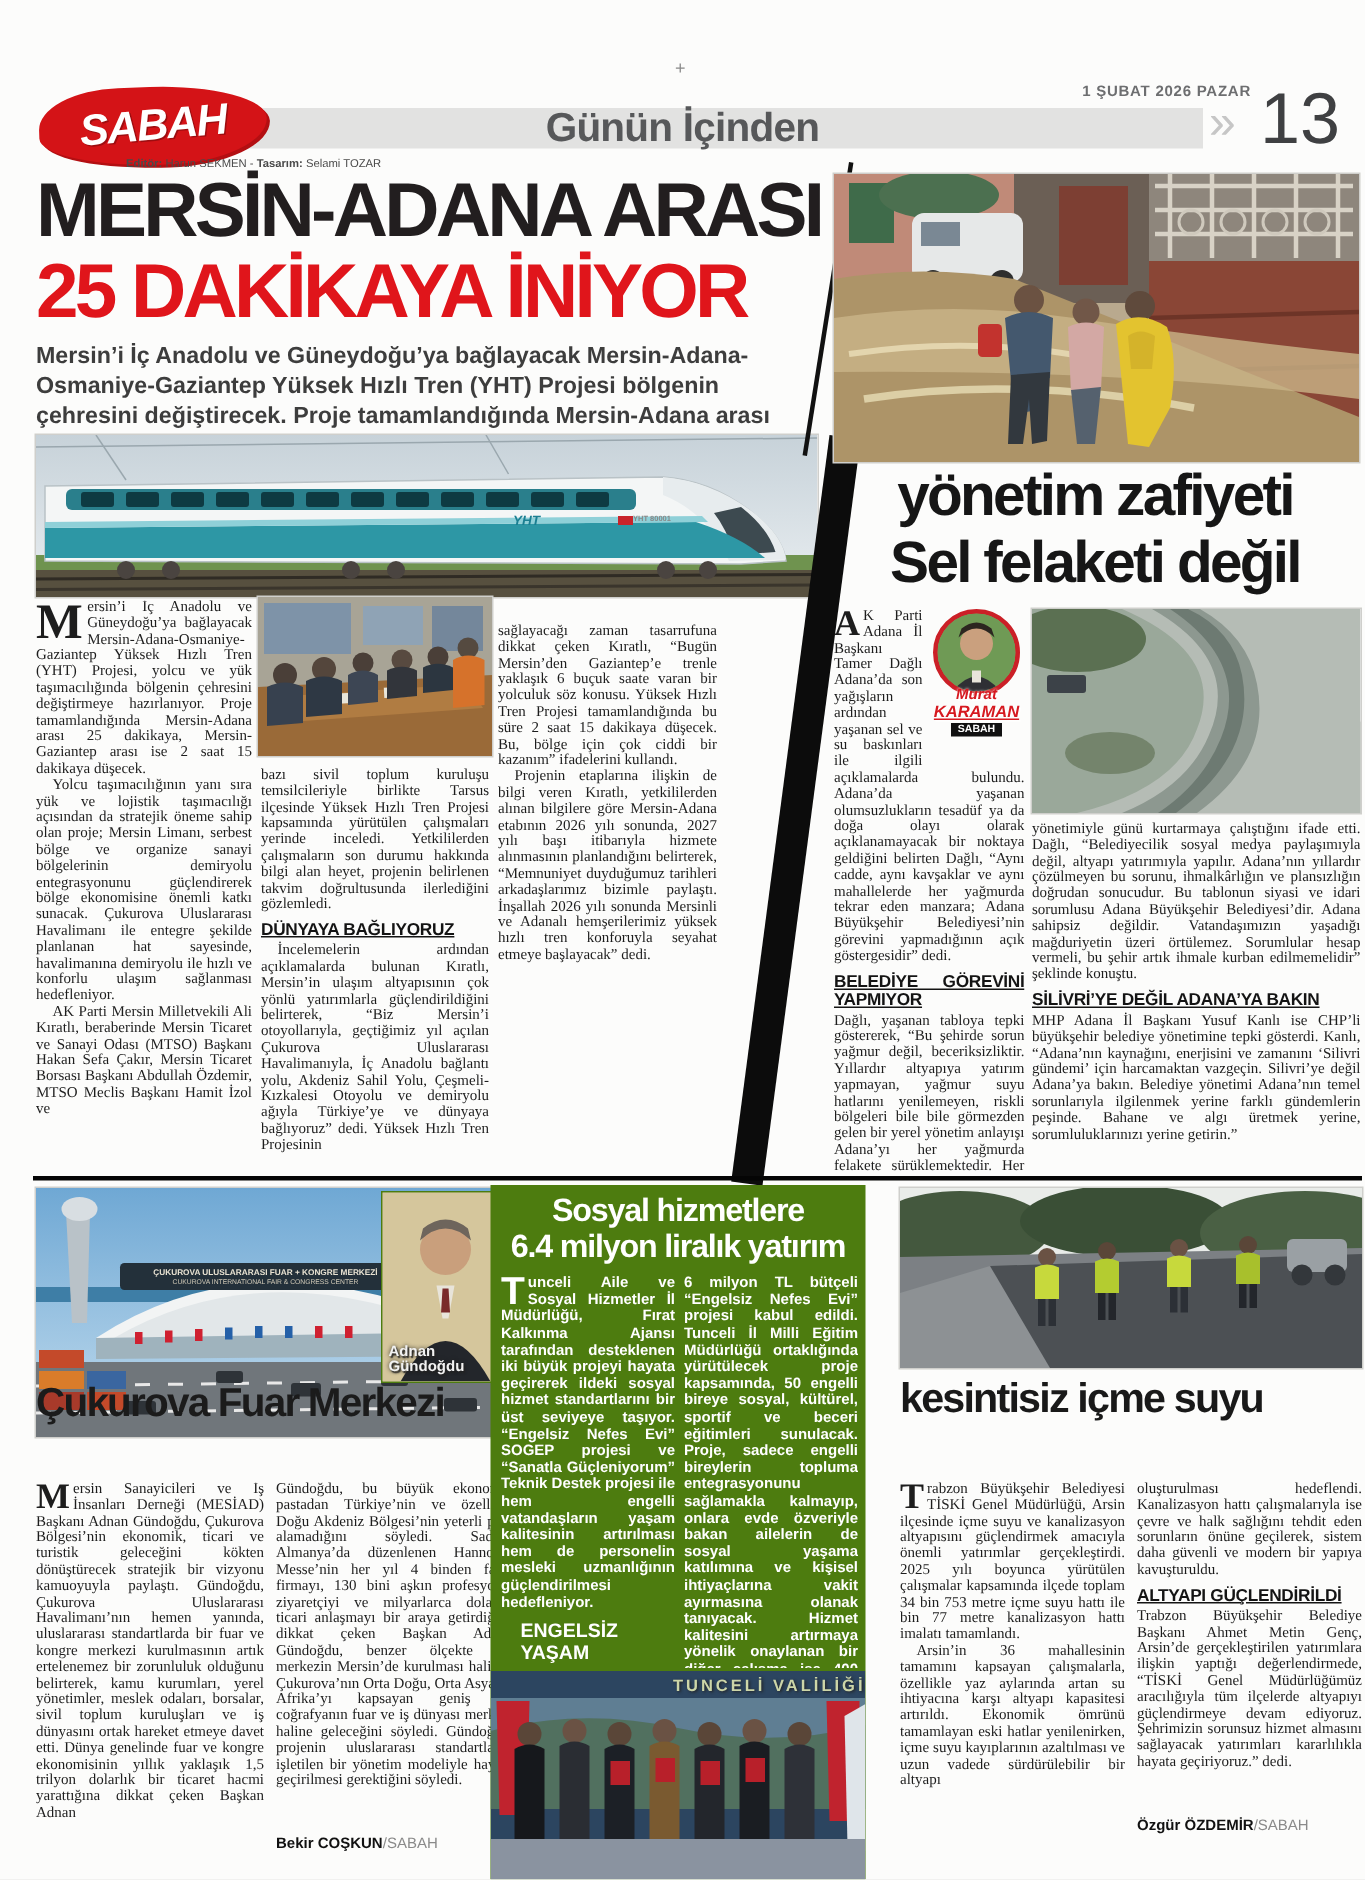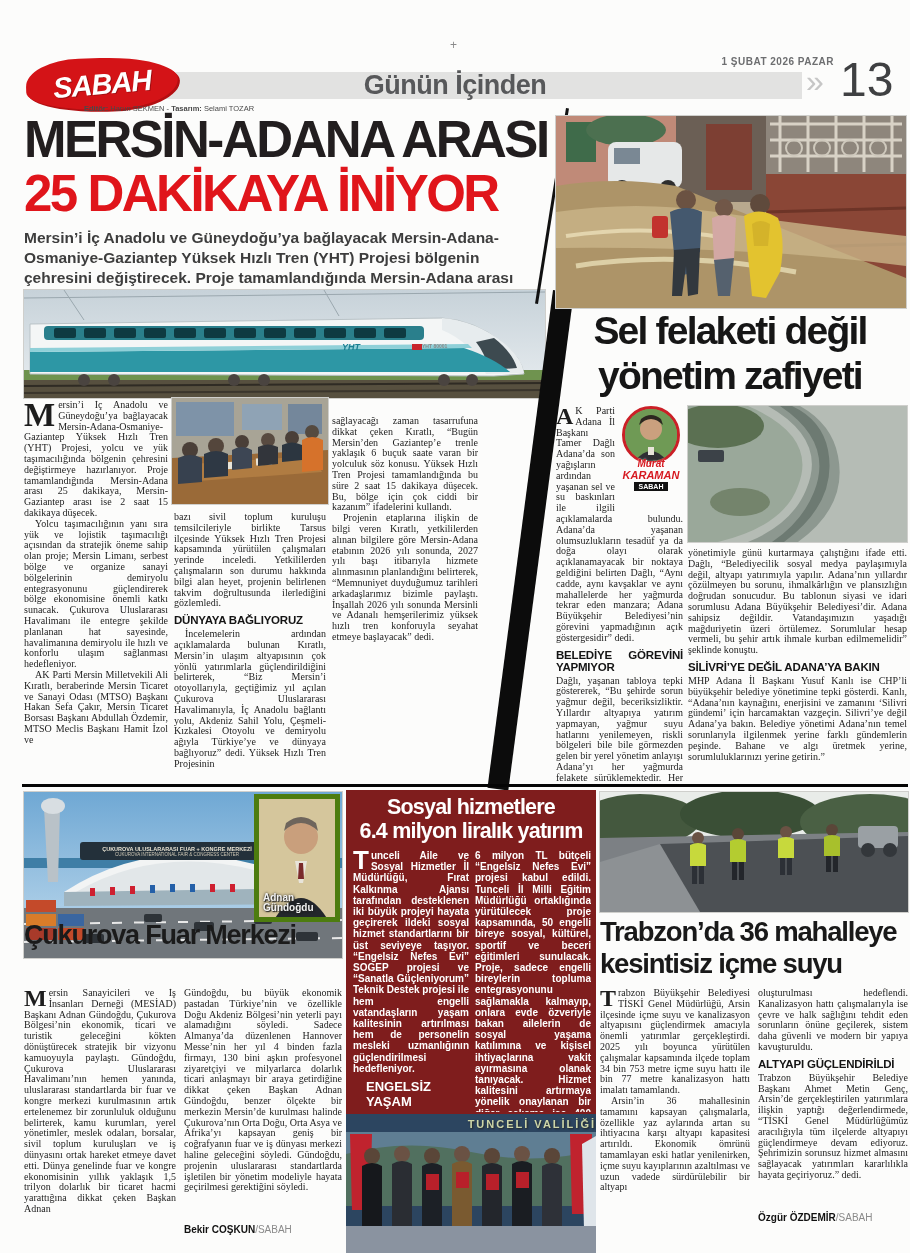--- a/index.html
+++ b/index.html
@@ -35,21 +35,21 @@
   .train-photo { left:24px; top:290px; width:521px; height:108px; overflow:hidden; }
   .train-logo { position:absolute; left:318px; top:52px; font:italic 700 9px "Liberation Sans",sans-serif; color:#1b7f92; }
   .train-unit { position:absolute; left:398px; top:53px; font:700 5px "Liberation Sans",sans-serif; color:#888; }
   .meeting-photo { left:172px; top:398px; width:156px; height:106px; overflow:hidden; }
 
   .col { overflow:hidden; }
   .body-text { font-size:10px; line-height:10.8px; text-align:justify; }
   .body-text p.ind { text-indent:11px; }
   .dc { float:left; font-weight:700; font-size:33px; line-height:26px; padding:2px 3px 0 0; }
   .dc-sm { float:left; font-weight:700; font-size:24px; line-height:19px; padding:1px 2px 0 0; }
-  .subhead { font:700 11.5px "Liberation Sans", sans-serif; color:#141414; margin:5px 0 3px; letter-spacing:-.2px; }
+  .subhead { font:700 11.5px "Liberation Sans", sans-serif; color:#141414; margin:5px 0 3px; letter-spacing:-.2px;text-decoration:underline; }
   .lead-c1 { left:24px;  top:400px; width:144px; height:380px; }
   .lead-c2 { left:174px; top:512px; width:152px; height:268px; }
   .lead-c3 { left:332px; top:400px; width:146px; height:380px;margin-top:16px; }
 
   
   .diag-thin  { left:566px; top:108px; width:3px;  height:198px; background:#111;
     transform:rotate(9deg); transform-origin:top left; }
   .diag-thick { left:553px; top:290px; width:21px; height:502px; background:#0c0c0c;
     transform:rotate(7.5deg); transform-origin:top left; }
 
@@ -59,45 +59,45 @@
     font:700 39px/45px "Liberation Sans", sans-serif; color:#161616; letter-spacing:-1.8px; }
   .flood-c1 { left:556px; top:406px; width:127px; height:380px; }
   .flood-c2 { left:688px; top:548px; width:219px; height:240px; }
   .canal-photo { left:688px; top:406px; width:219px; height:136px; overflow:hidden; }
   .author-badge { float:right; width:64px; height:98px; margin:0 0 2px 4px; position:relative; text-align:center; }
   .author-circle { width:58px; height:58px; margin:0 auto; border-radius:50%;
     border:3px solid #cb2027; overflow:hidden; background:#7ca05e; }
   .author-name1 { font:italic 700 10px "Liberation Sans",sans-serif; color:#d61920;
     text-shadow:0 0 2px #fff,1px 1px 0 #fff; margin-top:-6px;text-align:center; }
   .author-name2 { font:italic 700 11px "Liberation Sans",sans-serif; color:#d61920;
-    text-shadow:0 0 2px #fff,1px 1px 0 #fff; }
+    text-shadow:0 0 2px #fff,1px 1px 0 #fff;text-decoration:underline; }
   .author-brand { display:inline-block; background:#111; color:#fff;
     font:700 7px "Liberation Sans",sans-serif; padding:1px 5px; }
 
   .bottom-rule { left:22px; top:784px; width:886px; height:2.5px; background:#050505; }
 
   
   .fair-photo { left:24px; top:792px; width:318px; height:166px; overflow:visible; }
   .fair-sign { position:absolute; left:58px; top:54px; width:190px; text-align:center;
     font:700 5.5px/6px "Liberation Sans",sans-serif; color:#e8e2d2; }
   .fair-sign .en { font-weight:400; font-size:4.5px; color:#cfc8b6; display:block; }
   .portrait { position:absolute; left:230px; top:2px; width:86px; height:128px;
-    background:#d8c9a0; border:5px solid #4d7c0f; overflow:hidden; }
+    background:#d8c9a0; border:1px solid #4d7c0f; overflow:hidden; }
   .portrait-label { position:absolute; left:4px; bottom:4px;
     font:700 10px/10px "Liberation Sans",sans-serif; color:#f2f2f2;
     text-shadow:1px 1px 1px #222,0 0 3px #222; }
   .fair-h { left:24px; top:920px; width:320px; font:700 27px/31px "Liberation Sans",sans-serif;
     color:#1b1b1b; letter-spacing:-1.2px; }
   .fair-c1 { left:24px;  top:988px; width:152px; height:262px; }
   .fair-c2 { left:184px; top:988px; width:158px; height:262px; }
   .byline { font:700 10px "Liberation Sans",sans-serif; color:#111;margin-top:31px; }
   .byline .brand { font-weight:400; color:#8a8a8a; }
 
   
-  .social-panel { left:346px; top:790px; width:250px; height:463px; background:#7f1d1d; overflow:hidden; }
+  .social-panel { left:327px; top:790px; width:250px; height:463px; background:#4d7c0f; overflow:hidden; }
   .social-h { position:absolute; left:0; top:5px; width:250px; text-align:center;
     font:700 21.5px/24px "Liberation Sans",sans-serif; color:#fff; letter-spacing:-.8px; }
   .social-col { position:absolute; top:60px; width:116px; height:262px; overflow:hidden;
     font:600 10px/11.2px "Liberation Sans",sans-serif; color:#fff; text-align:justify; }
   .social-col p.ind { text-indent:10px; }
   .social-c1 { left:7px; } .social-c2 { left:129px; }
   .social-sub { font:700 13px "Liberation Sans",sans-serif; color:#fff; margin:5px 13px 3px; }
   .social-dc { float:left; font:700 26px/21px "Liberation Sans",sans-serif; padding-right:2px; }
   .tunceli-photo { position:absolute; left:0; top:324px; width:250px; height:139px; overflow:hidden; }
   .tunceli-label { position:absolute; left:0; top:4px; width:250px; text-align:right;
@@ -276,22 +276,22 @@
         <path d="M156 102 Q168 96 180 102 L178 144 L158 146 Z" fill="#d3a8a4"></path>
         <path d="M158 144 L178 142 L174 180 L162 180 Z" fill="#55616e"></path>
         <circle cx="204" cy="88" r="10" fill="#5f4a3c"></circle>
         <path d="M188 100 Q204 90 222 102 Q230 124 224 156 L210 182 L196 180 L192 140 Z" fill="#e3c32f"></path>
         <path d="M196 108 Q204 102 214 108 L212 130 L198 130 Z" fill="#d4b32a"></path>
         <rect x="96" y="100" width="16" height="22" rx="3" fill="#c2332e"></rect>
       </g>
     </svg>
   </div>
   <div class="abs flood-h">
+    <div>yönetim zafiyeti</div>
     <div>Sel felaketi değil</div>
-    <div>yönetim zafiyeti</div>
   </div>
 
   <div class="abs col body-text flood-c1">
     <div class="author-badge">
       <div class="author-circle">
         <svg width="52" height="52" viewBox="0 0 52 52">
           <rect width="52" height="52" fill="#6f9a55"></rect>
           <circle cx="26" cy="20" r="11" fill="#caa07e"></circle>
           <path d="M14 16 Q26 4 38 16 L36 10 Q26 2 16 10 Z" fill="#2c2620"></path>
           <path d="M10 52 Q26 32 42 52 Z" fill="#2f2f34"></path>
@@ -501,21 +501,20 @@
           <rect x="2" y="32" width="5" height="16" fill="#23262b"></rect>
             <rect x="9" y="32" width="5" height="16" fill="#23262b"></rect>
         </g>
         <rect x="258" y="34" width="40" height="22" rx="4" fill="#9aa0a4"></rect>
         <circle cx="268" cy="58" r="7" fill="#33373b"></circle>
           <circle cx="290" cy="58" r="7" fill="#33373b"></circle>
       </g>
     </svg>
   </div>
   <div class="abs trab-h">
-    <div>Trabzon’da 36 mahalleye</div>
     <div>kesintisiz içme suyu</div>
   </div>
   <div class="abs col body-text trab-c1">
     <p><span class="dc dc-sm">T</span><span>rabzon Büyükşehir Belediyesi TİSKİ Genel Müdürlüğü, Arsin ilçesinde içme suyu ve kanalizasyon altyapısını güçlendirmek amacıyla önemli yatırımlar gerçekleştirdi. 2025 yılı boyunca yürütülen çalışmalar kapsamında ilçede toplam 34 bin 753 metre içme suyu hattı ile bin 77 metre kanalizasyon hattı imalatı tamamlandı.</span></p>
     <p class="ind">Arsin’in  36 mahallesinin tamamını kapsayan çalışmalarla, özellikle yaz aylarında artan su ihtiyacına karşı altyapı kapasitesi artırıldı. Ekonomik ömrünü tamamlayan eski hatlar yenilenirken, içme suyu kayıplarının azaltılması ve uzun vadede sürdürülebilir bir altyapı</p>
   </div>
   <div class="abs col body-text trab-c2">
     <p>oluşturulması hedeflendi. Kanalizasyon hattı çalışmalarıyla ise çevre ve halk sağlığını tehdit eden sorunların önüne geçilerek, sistem daha güvenli ve modern bir yapıya kavuşturuldu.</p>
     <div class="subhead">ALTYAPI  GÜÇLENDİRİLDİ</div>
     <p>Trabzon Büyükşehir Belediye Başkanı Ahmet Metin Genç, Arsin’de gerçekleştirilen yatırımlara ilişkin yaptığı değerlendirmede, “TİSKİ Genel Müdürlüğümüz aracılığıyla tüm ilçelerde altyapıyı güçlendirmeye devam ediyoruz. Şehrimizin sorunsuz hizmet almasını sağlayacak yatırımları kararlılıkla hayata geçiriyoruz.” dedi.</p>

